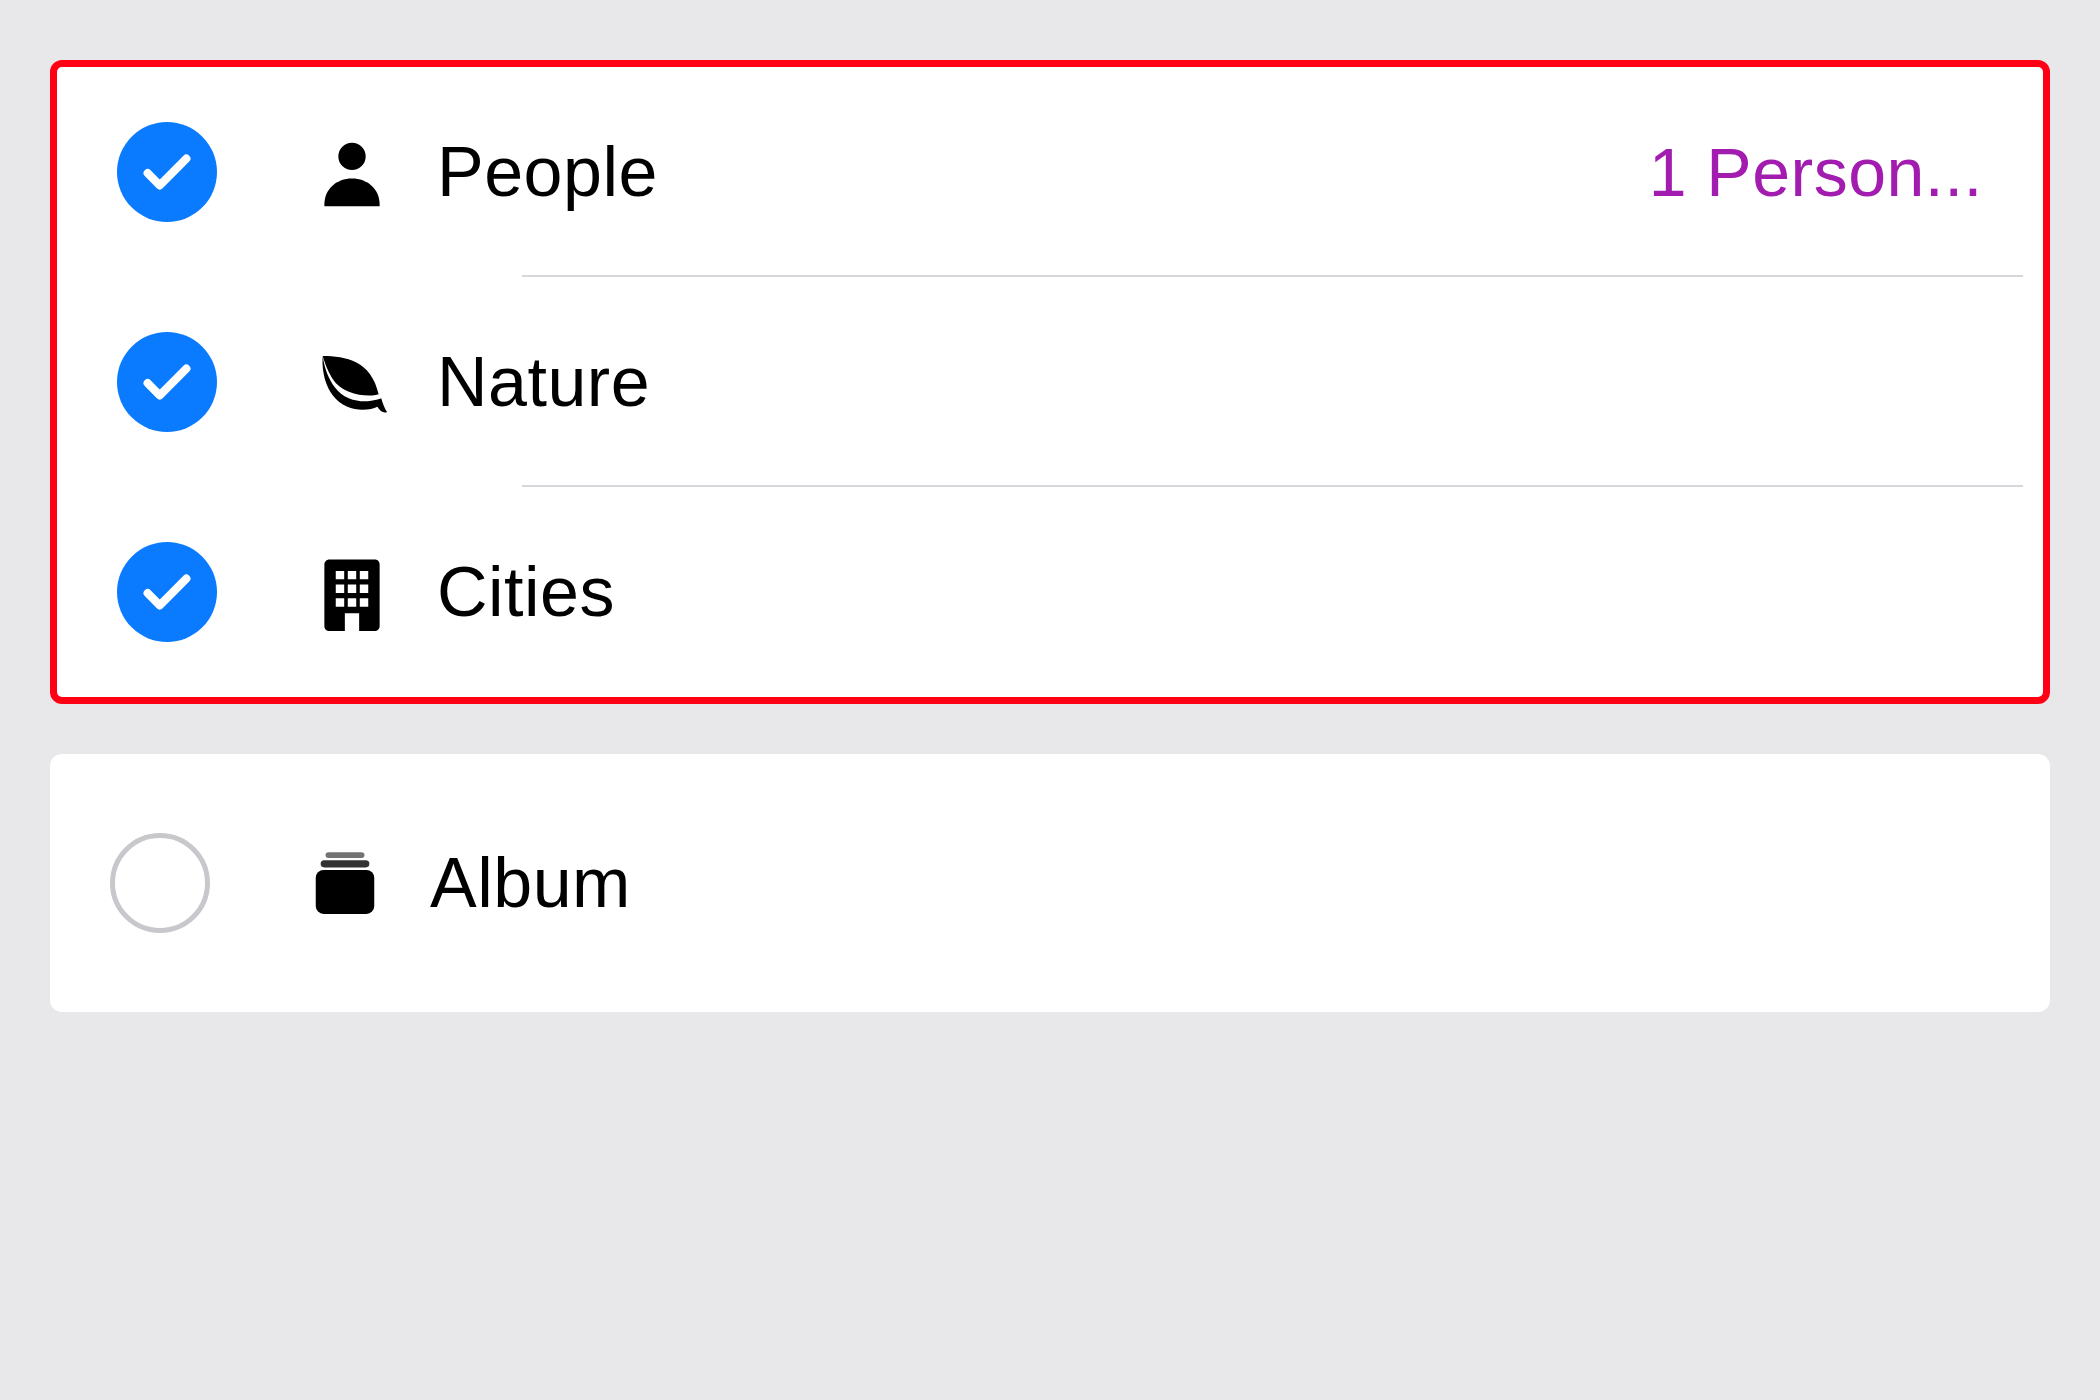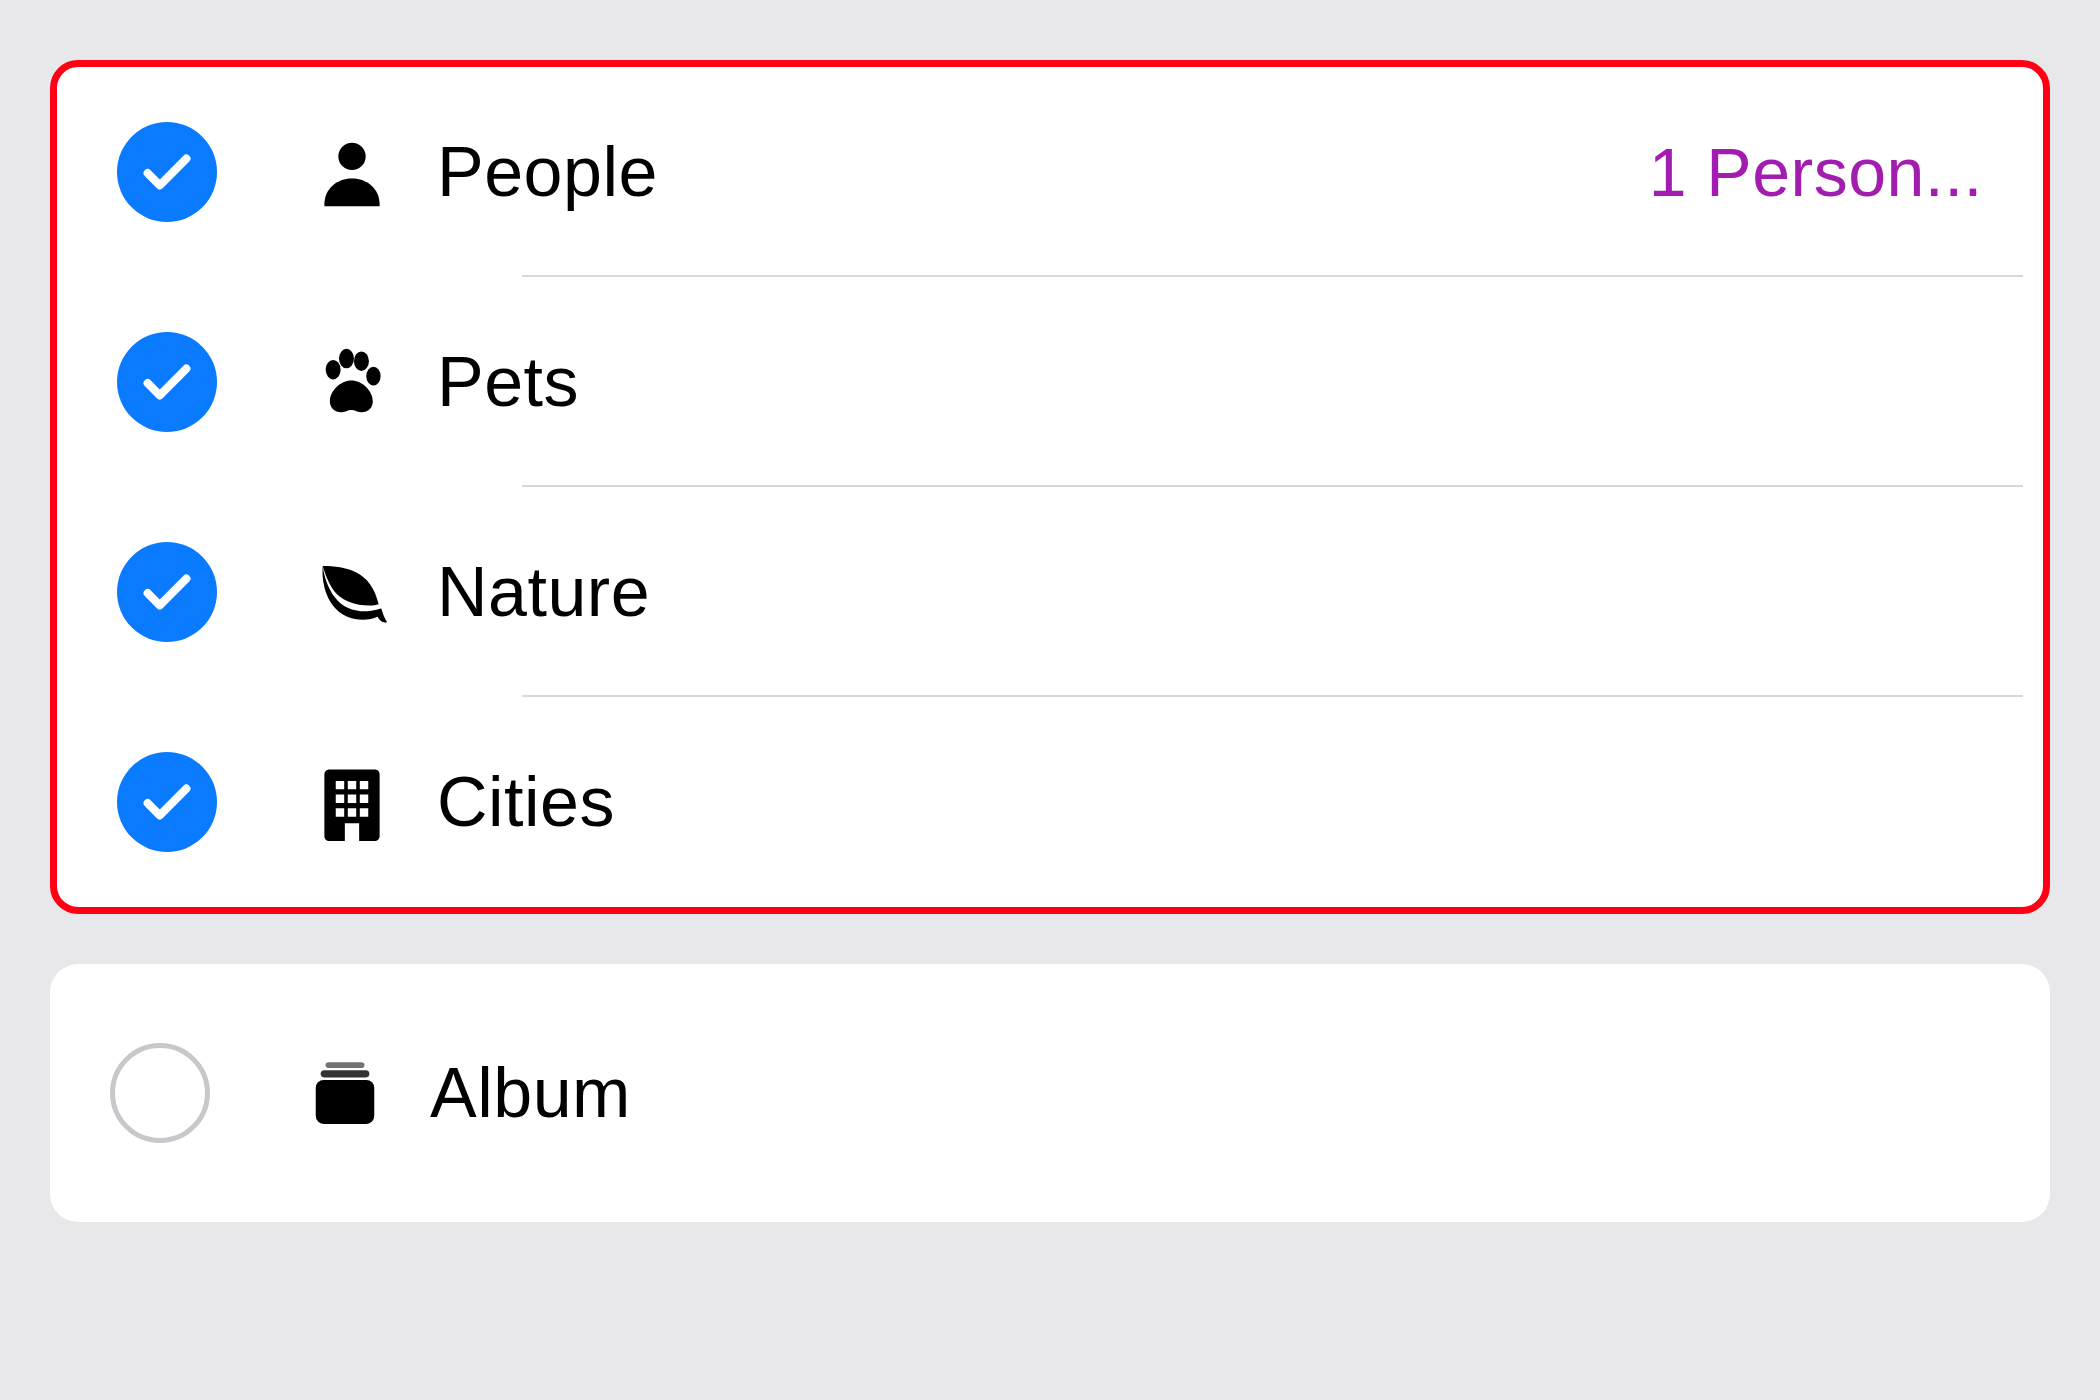--- a/index.html
+++ b/index.html
@@ -5,21 +5,21 @@
     * { margin: 0; padding: 0; box-sizing: border-box; }
     body {
       font-family: -apple-system, BlinkMacSystemFont, "Segoe UI", Helvetica, Arial, sans-serif;
       background: #e8e8ea;
       width: 2100px;
       height: 1400px;
       padding: 60px 50px;
     }
     .card {
       background: #fff;
-      border-radius: 28px;
+      border-radius: 12px;
       margin-bottom: 50px;
       overflow: hidden;
     }
     .card.highlighted {
       border: 7px solid #ff0014;
     }
     .row {
       display: flex;
       align-items: center;
       padding: 0 60px;
@@ -98,38 +98,20 @@
       <svg viewBox="0 0 24 24">
           <circle cx="12" cy="7.2" r="4.2"></circle>
           <path d="M3.5 22c0-4.8 3.8-8 8.5-8s8.5 3.2 8.5 8v0.5H3.5z"></path>
         </svg>
     </div>
     <div class="label">People</div>
     <div class="trailing">1 Person...</div>
     <div class="divider"></div>
   </div>
 
-  <div class="row">
-    <div class="check checked">
-      <svg viewBox="0 0 24 24">
-          <path d="M4 12.5l5 5L20 6.5" stroke="#fff" stroke-width="3.4" fill="none" stroke-linecap="round" stroke-linejoin="round"></path>
-        </svg>
-    </div>
-    <div class="icon-slot">
-      <svg viewBox="0 0 24 24">
-          <ellipse cx="6.2" cy="8.2" rx="2.3" ry="3"></ellipse>
-          <ellipse cx="10.3" cy="4.8" rx="2.3" ry="3"></ellipse>
-          <ellipse cx="14.9" cy="5.6" rx="2.3" ry="3"></ellipse>
-          <ellipse cx="18.6" cy="10.2" rx="2.2" ry="2.9"></ellipse>
-          <path d="M11.8 11.5c3.3 0 6.6 3.2 6.6 6.4 0 2.1-1.5 3.4-3.4 3.4-1.3 0-2-0.7-3.2-0.7s-1.9 0.7-3.2 0.7c-1.9 0-3.4-1.3-3.4-3.4 0-3.2 3.3-6.4 6.6-6.4z"></path>
-        </svg>
-    </div>
-    <div class="label">Pets</div>
-    <div class="divider"></div>
-  </div>
 
   <div class="row">
     <div class="check checked">
       <svg viewBox="0 0 24 24">
           <path d="M4 12.5l5 5L20 6.5" stroke="#fff" stroke-width="3.4" fill="none" stroke-linecap="round" stroke-linejoin="round"></path>
         </svg>
     </div>
     <div class="icon-slot">
       <svg viewBox="0 0 24 24">
           <path d="M3 4c0 0 1 10 8 13c5 2.1 10 0 10 0s0.8 3 1.8 4.2c-1 0.6-2.2-0.3-3-1.6C17 21 10 21.5 6 16C2.2 10.8 3 4 3 4z M3 4c7 0 15 1.5 17.2 11.8C17 16.8 9 16 6 11C3.8 7.3 3 4 3 4z"></path>

